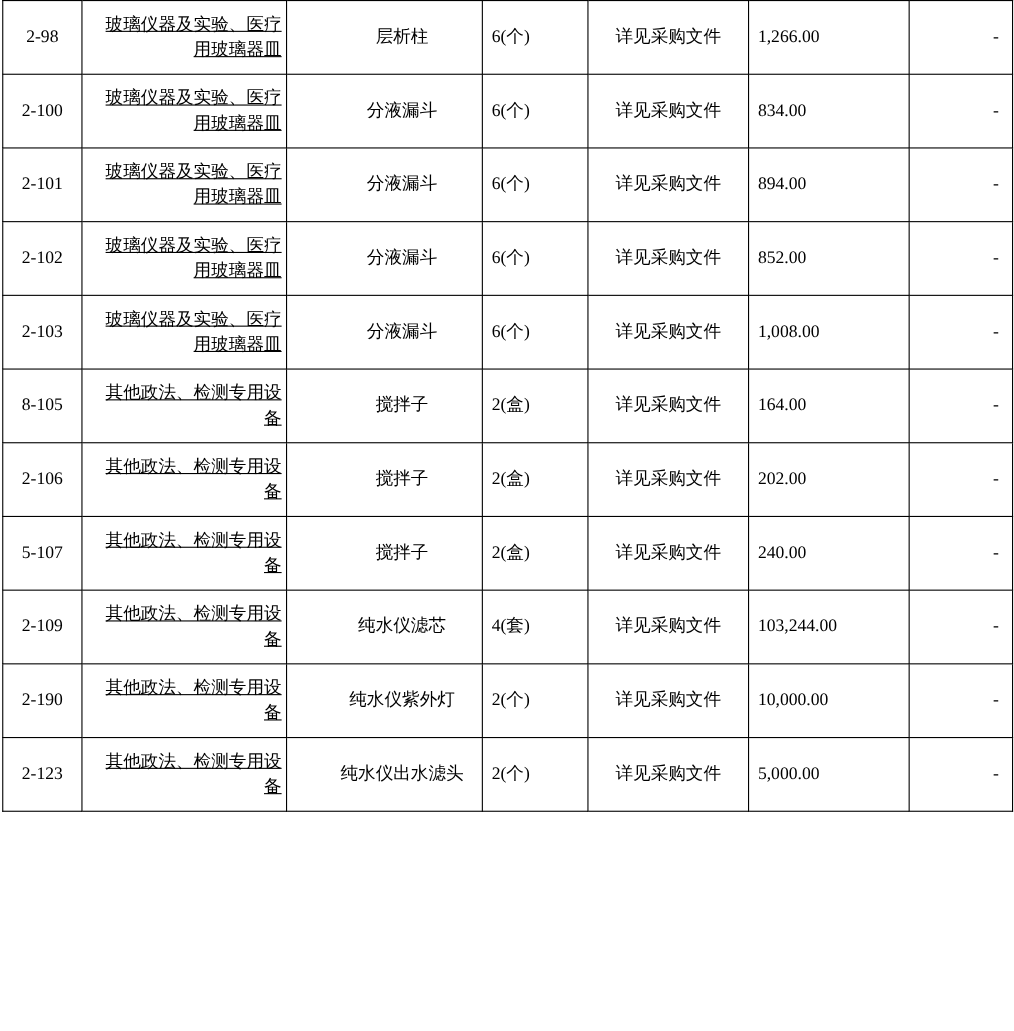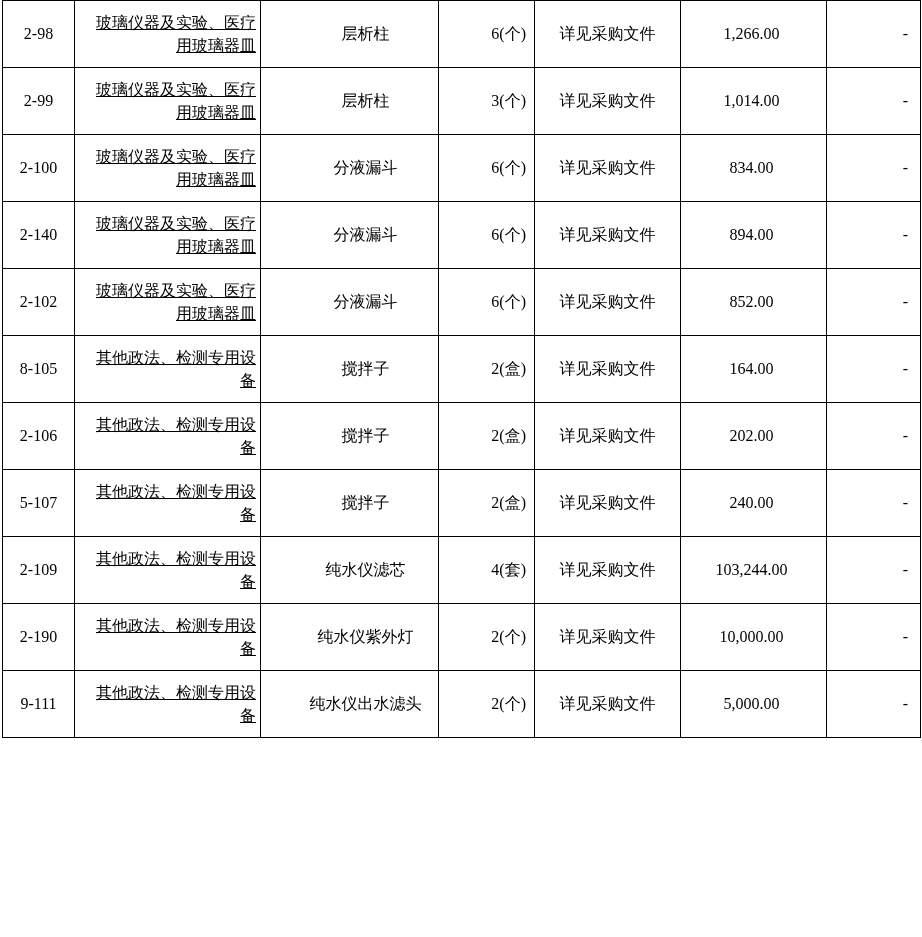--- a/index.html
+++ b/index.html
@@ -38,23 +38,23 @@
   col.c-name   { width: 178px; }
   col.c-qty    { width: 96px; }
   col.c-doc    { width: 146px; }
   col.c-price  { width: 146px; }
   col.c-note   { width: 94px; }
 
   td.code   { text-align: center; white-space: nowrap; }
   td.cat    { text-align: right; text-decoration: underline; }
   td.cat .cell-inner { padding-left: 10px; padding-right: 4px; }
   td.name   { text-align: center; padding-left: 32px; }
-  td.qty    { text-align: right; white-space: nowrap; margin-top: 44px; }
+  td.qty    { text-align: left; white-space: nowrap; margin-top: 44px; }
   td.doc    { text-align: center; white-space: nowrap; }
-  td.price  { text-align: center; white-space: nowrap; }
+  td.price  { text-align: left; white-space: nowrap; }
   td.price .cell-inner { padding-right: 12px; }
   td.note   { text-align: right; }
   td.note .cell-inner { padding-right: 12px; }
 
   .row-h { height: 67px; }
 </style>
 </head>
 <body>
 
 <table class="doc-table">
@@ -86,43 +86,20 @@
         </td>
         <td class="price">
           <div class="cell-inner">1,266.00</div>
         </td>
         <td class="note">
           <div class="cell-inner">-</div>
         </td>
       </tr>
       <tr class="row-h">
         <td class="code">
-          <div class="cell-inner">2-99</div>
-        </td>
-        <td class="cat">
-          <div class="cell-inner">玻璃仪器及实验、医疗用玻璃器皿</div>
-        </td>
-        <td class="name">
-          <div class="cell-inner">层析柱</div>
-        </td>
-        <td class="qty">
-          <div class="cell-inner">3(个)</div>
-        </td>
-        <td class="doc">
-          <div class="cell-inner">详见采购文件</div>
-        </td>
-        <td class="price">
-          <div class="cell-inner">1,014.00</div>
-        </td>
-        <td class="note">
-          <div class="cell-inner">-</div>
-        </td>
-      </tr>
-      <tr class="row-h">
-        <td class="code">
           <div class="cell-inner">2-100</div>
         </td>
         <td class="cat">
           <div class="cell-inner">玻璃仪器及实验、医疗用玻璃器皿</div>
         </td>
         <td class="name">
           <div class="cell-inner">分液漏斗</div>
         </td>
         <td class="qty">
           <div class="cell-inner">6(个)</div>
@@ -132,21 +109,21 @@
         </td>
         <td class="price">
           <div class="cell-inner">834.00</div>
         </td>
         <td class="note">
           <div class="cell-inner">-</div>
         </td>
       </tr>
       <tr class="row-h">
         <td class="code">
-          <div class="cell-inner">2-140</div>
+          <div class="cell-inner">2-101</div>
         </td>
         <td class="cat">
           <div class="cell-inner">玻璃仪器及实验、医疗用玻璃器皿</div>
         </td>
         <td class="name">
           <div class="cell-inner">分液漏斗</div>
         </td>
         <td class="qty">
           <div class="cell-inner">6(个)</div>
         </td>
@@ -178,20 +155,43 @@
         </td>
         <td class="price">
           <div class="cell-inner">852.00</div>
         </td>
         <td class="note">
           <div class="cell-inner">-</div>
         </td>
       </tr>
       <tr class="row-h">
         <td class="code">
+          <div class="cell-inner">2-103</div>
+        </td>
+        <td class="cat">
+          <div class="cell-inner">玻璃仪器及实验、医疗用玻璃器皿</div>
+        </td>
+        <td class="name">
+          <div class="cell-inner">分液漏斗</div>
+        </td>
+        <td class="qty">
+          <div class="cell-inner">6(个)</div>
+        </td>
+        <td class="doc">
+          <div class="cell-inner">详见采购文件</div>
+        </td>
+        <td class="price">
+          <div class="cell-inner">1,008.00</div>
+        </td>
+        <td class="note">
+          <div class="cell-inner">-</div>
+        </td>
+      </tr>
+      <tr class="row-h">
+        <td class="code">
           <div class="cell-inner">8-105</div>
         </td>
         <td class="cat">
           <div class="cell-inner">其他政法、检测专用设备</div>
         </td>
         <td class="name">
           <div class="cell-inner">搅拌子</div>
         </td>
         <td class="qty">
           <div class="cell-inner">2(盒)</div>
@@ -293,21 +293,21 @@
         </td>
         <td class="price">
           <div class="cell-inner">10,000.00</div>
         </td>
         <td class="note">
           <div class="cell-inner">-</div>
         </td>
       </tr>
       <tr class="row-h">
         <td class="code">
-          <div class="cell-inner">9-111</div>
+          <div class="cell-inner">2-123</div>
         </td>
         <td class="cat">
           <div class="cell-inner">其他政法、检测专用设备</div>
         </td>
         <td class="name">
           <div class="cell-inner">纯水仪出水滤头</div>
         </td>
         <td class="qty">
           <div class="cell-inner">2(个)</div>
         </td>

